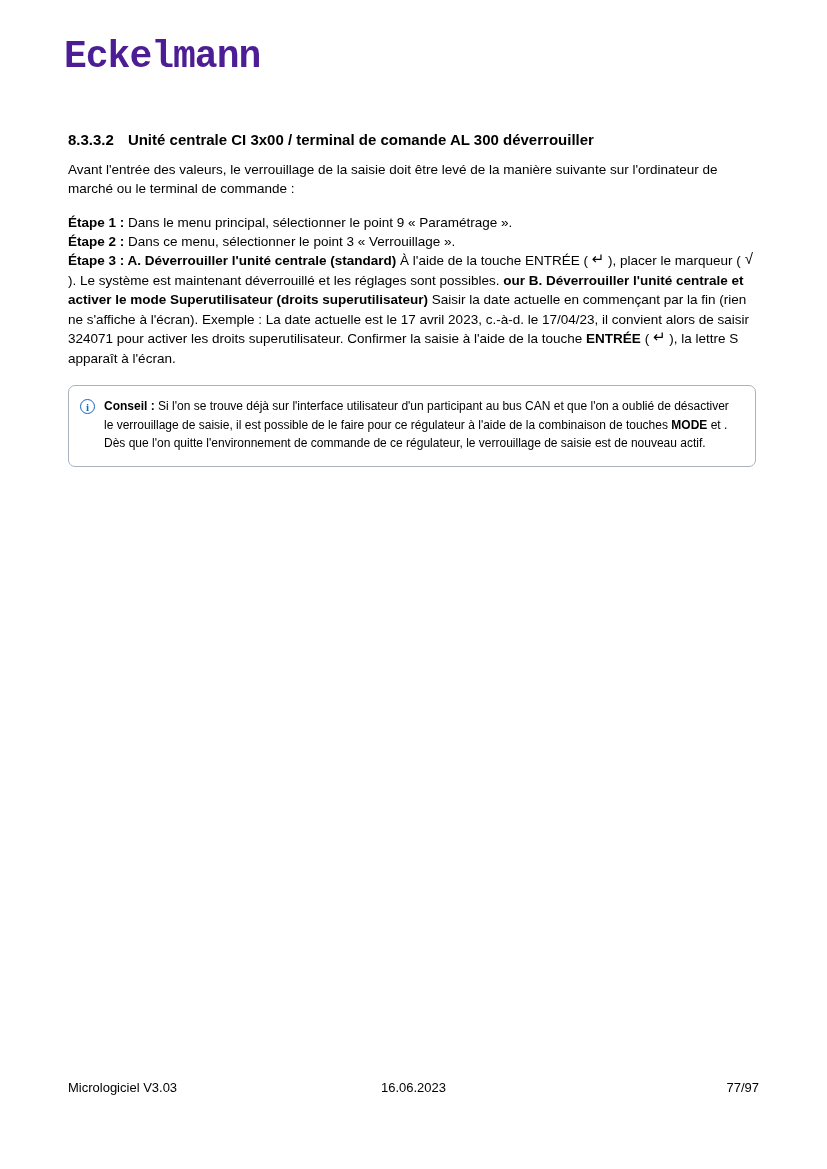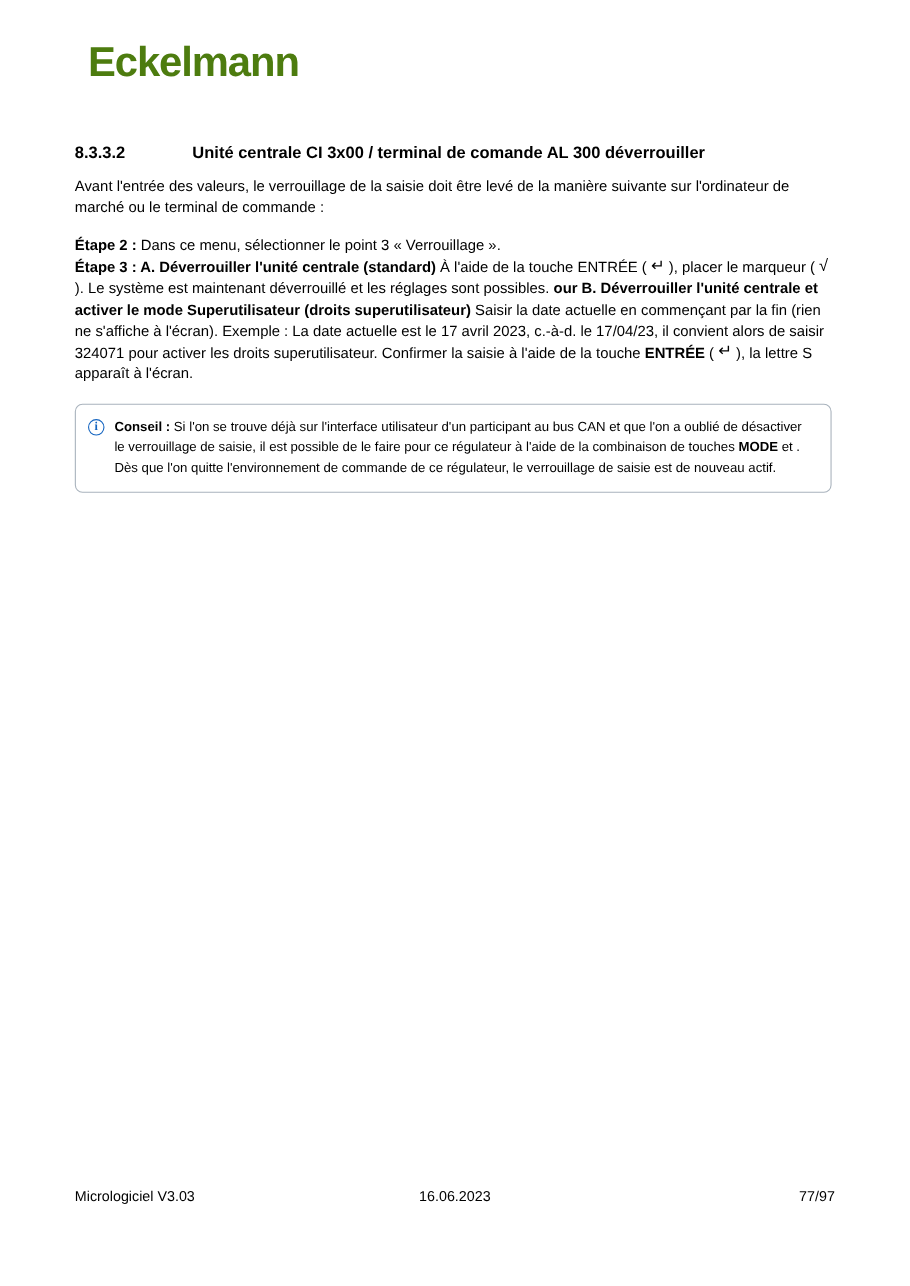--- a/index.html
+++ b/index.html
@@ -5,31 +5,32 @@
   html,body{margin:0;padding:0;background:#fff;}
   .page{
     position:relative;
     width:827px;height:1169px;
     background:#ffffff;
     font-family:"Liberation Sans", sans-serif;
     color:#000;
     overflow:hidden;
   }
   .logo{
-    position:absolute;left:80px;top:38px;
+    position:absolute;left:64px;top:38px;
     font-size:38px;font-weight:bold;
-    color:#4d7c0f;letter-spacing:-1px;
+    color:#4c1d95;letter-spacing:-1px;
     line-height:1;
+    font-family:Liberation Mono, monospace;
   }
   .content{
     position:absolute;left:68px;top:131px;width:691px;
   }
   .heading{
     font-size:15px;font-weight:bold;color:#000;
-    margin:0 0 13px 0;display:flex;gap:47px;
+    margin:0 0 13px 0;display:flex;
   }
   .heading .num{flex:0 0 auto;}
   .heading .ttl{margin-left:14px;}
   .para{
     font-size:13.5px;line-height:18.5px;margin:0;
   }
   .para.intro{margin-bottom:16px;}
   .para.step3{line-height:19.5px;}
   .para b{font-weight:bold;}
   .sym{
@@ -78,20 +79,21 @@
 
   <div class="content">
 
     <div class="heading">
       <span class="num">8.3.3.2</span>
       <span class="ttl">Unité centrale CI 3x00 / terminal de comande AL 300 déverrouiller</span>
     </div>
 
     <p class="para intro"><span>Avant l'entrée des valeurs, le verrouillage de la saisie doit être levé de la manière suivante sur l'ordinateur de marché ou le terminal de commande :</span></p>
 
+    <p class="para"><b>Étape 1 : </b><span>Dans le menu principal, sélectionner le point 9 « Paramétrage ».</span></p>
     <p class="para"><b>Étape 2 : </b><span>Dans ce menu, sélectionner le point 3 « Verrouillage ».</span></p>
     <p class="para step3"><b>Étape 3 : </b><b>A. Déverrouiller l'unité centrale (standard) </b><span>À l'aide de la touche ENTRÉE ( </span><span class="sym">↵</span><span> ), placer le marqueur ( </span><span class="sym">√</span><span> ). Le système est maintenant déverrouillé et les réglages sont possibles. </span><b>our B. Déverrouiller l'unité centrale et activer le mode Superutilisateur (droits superutilisateur) </b><span>Saisir la date actuelle en commençant par la fin (rien ne s'affiche à l'écran). Exemple : La date actuelle est le 17 avril 2023, c.-à-d. le 17/04/23, il convient alors de saisir 324071 pour activer les droits superutilisateur. Confirmer la saisie à l'aide de la touche </span><b>ENTRÉE </b><span>( </span><span class="sym">↵</span><span> ), la lettre S apparaît à l'écran.</span></p>
 
     <div class="tipbox">
       <span class="tip-icon">i</span>
       <div class="tip-text"><b>Conseil : </b><span>Si l'on se trouve déjà sur l'interface utilisateur d'un participant au bus CAN et que l'on a oublié de désactiver le verrouillage de saisie, il est possible de le faire pour ce régulateur à l'aide de la combinaison de touches </span><b>MODE</b><span> et . Dès que l'on quitte l'environnement de commande de ce régulateur, le verrouillage de saisie est de nouveau actif.</span></div>
     </div>
 
   </div>
 

